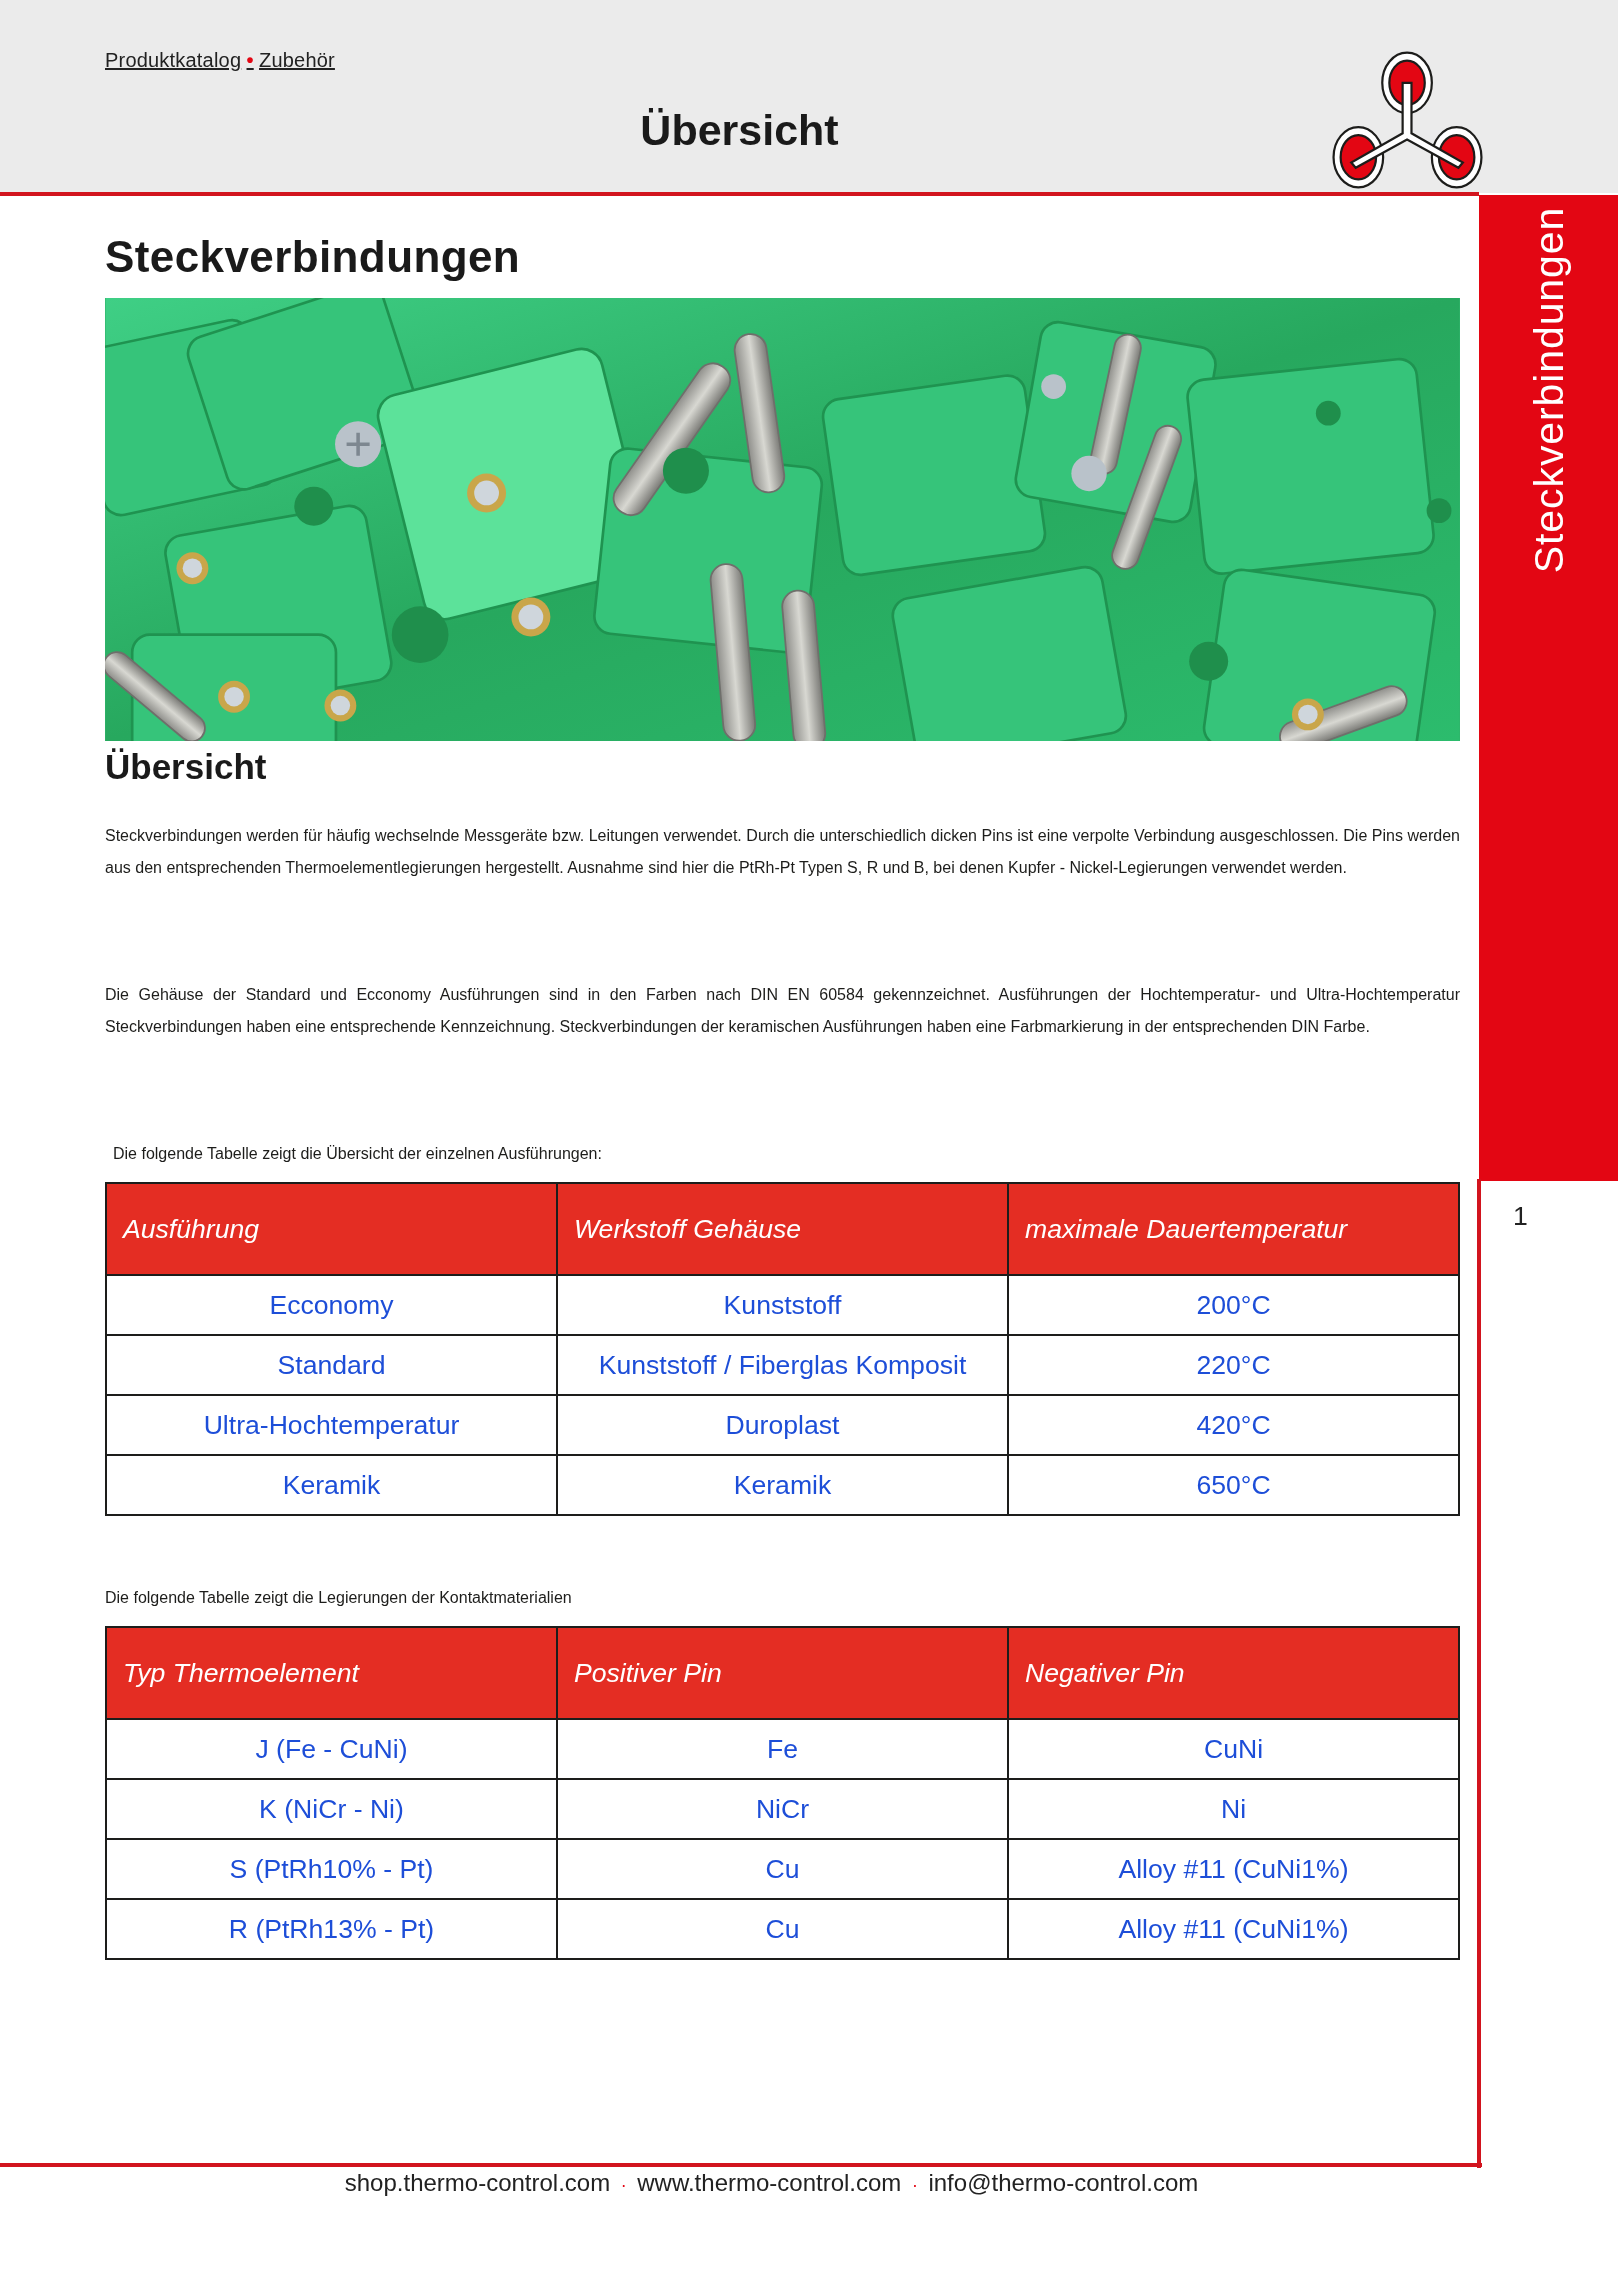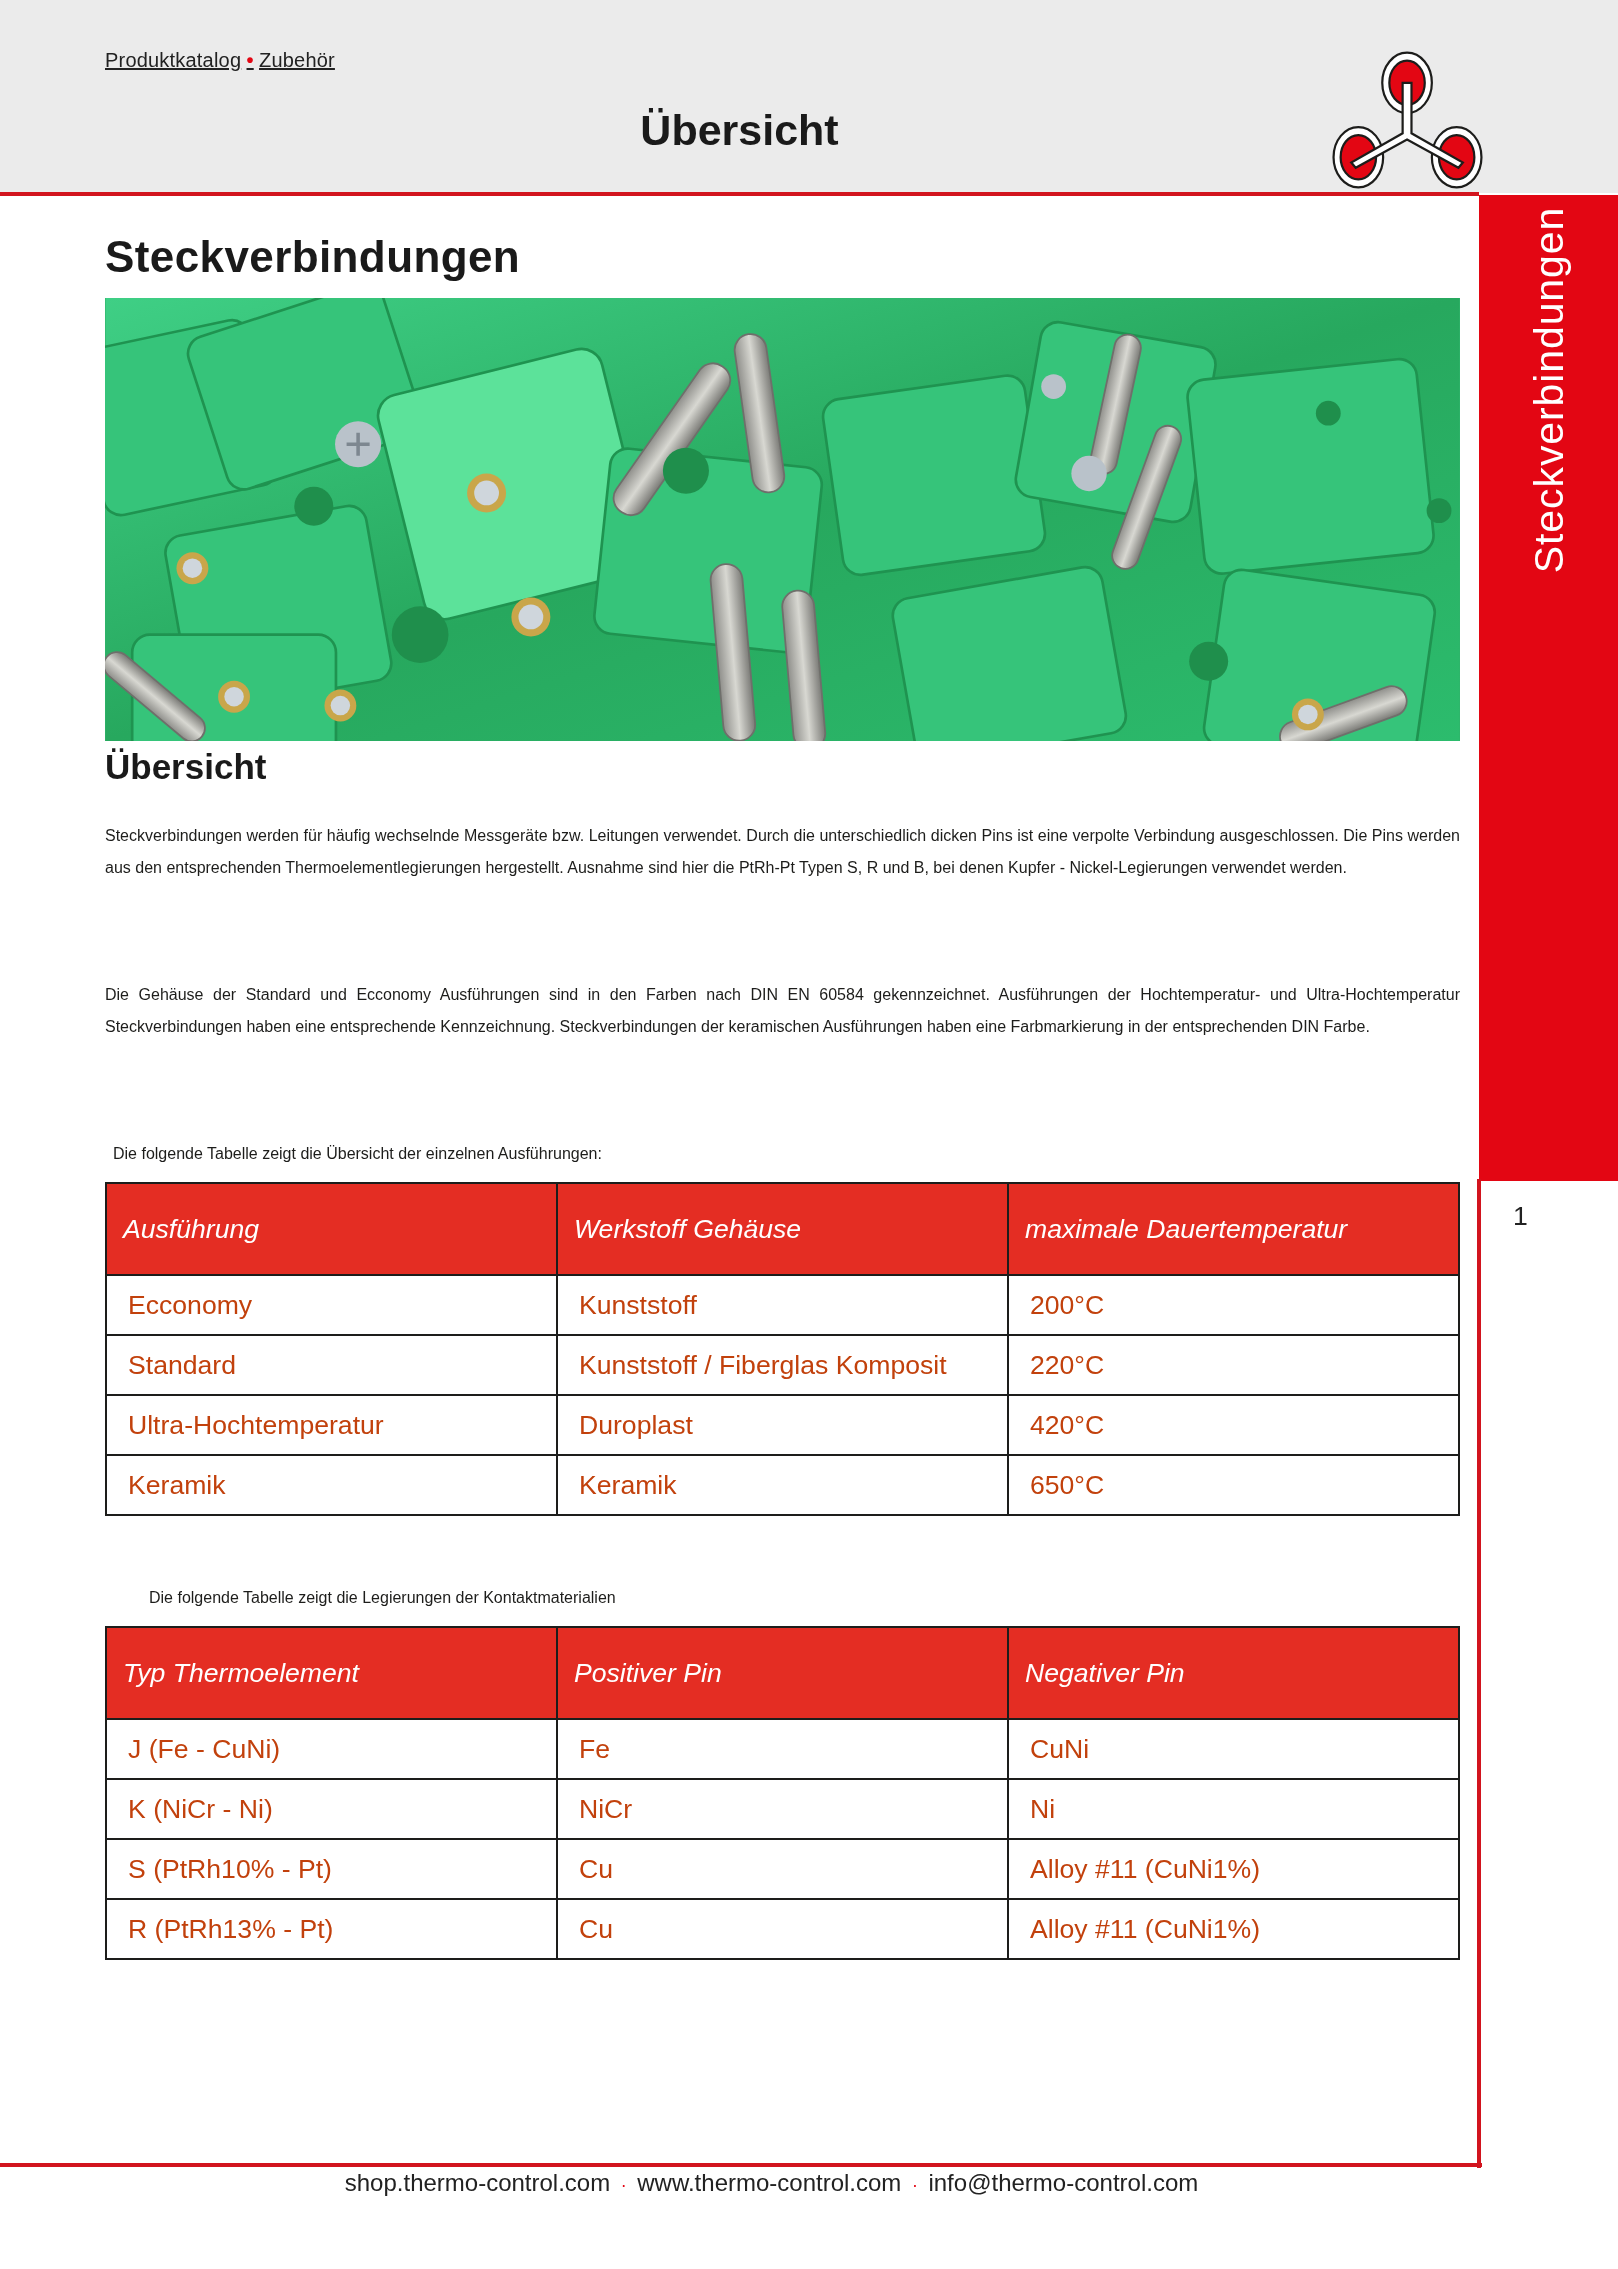--- a/index.html
+++ b/index.html
@@ -26,26 +26,26 @@
   .footer .sep { color: #e30613; margin: 0 10.6px; font-size: 17.7px; }
 
   
   .title { position: absolute; left: 105px; top: 232px; font-size: 44px; font-weight: bold; color: #1a1a1a; letter-spacing: 0.4px; }
   .photo { position: absolute; left: 105px; top: 298px; width: 1355px; height: 443px; overflow: hidden; background: #2fb36a; }
   .section-title { position: absolute; left: 105px; top: 747px; font-size: 35px; font-weight: bold; color: #1a1a1a; }
   .para { position: absolute; left: 105px; width: 1355px; font-size: 16px; line-height: 32px; color: #1d1d1b; text-align: justify; }
   .p1 { top: 820px; }
   .p2 { top: 979px; }
   .p3 { top: 1138px; margin-left: 8px; }
-  .p4 { top: 1582px; margin-left: 44px; }
+  .p4 { top: 1582px; }
 
   table.grid { position: absolute; left: 105px; width: 1355px; border-collapse: collapse; table-layout: fixed; }
   table.grid th, table.grid td { border: 2.2px solid #1d1d1b; text-align: left; padding: 0 21px; font-size: 26.6px; }
   table.grid th { background: #e42d23; color: #ffffff; font-weight: normal; font-style: italic; height: 92px; padding-left: 16px; }
-  table.grid td { height: 60px; color: #c2410c; }
+  table.grid td { height: 60px; color: #1d4ed8; text-align: center; }
   table.grid col { width: 33.333%; }
   .t1 { top: 1182px; }
   .t2 { top: 1626px; }
 </style>
 </head>
 <body>
 
 <div class="header-band"></div>
 <div class="breadcrumb">
   <span>Produktkatalog</span><span class="dot">•</span><span>Zubehör</span>

